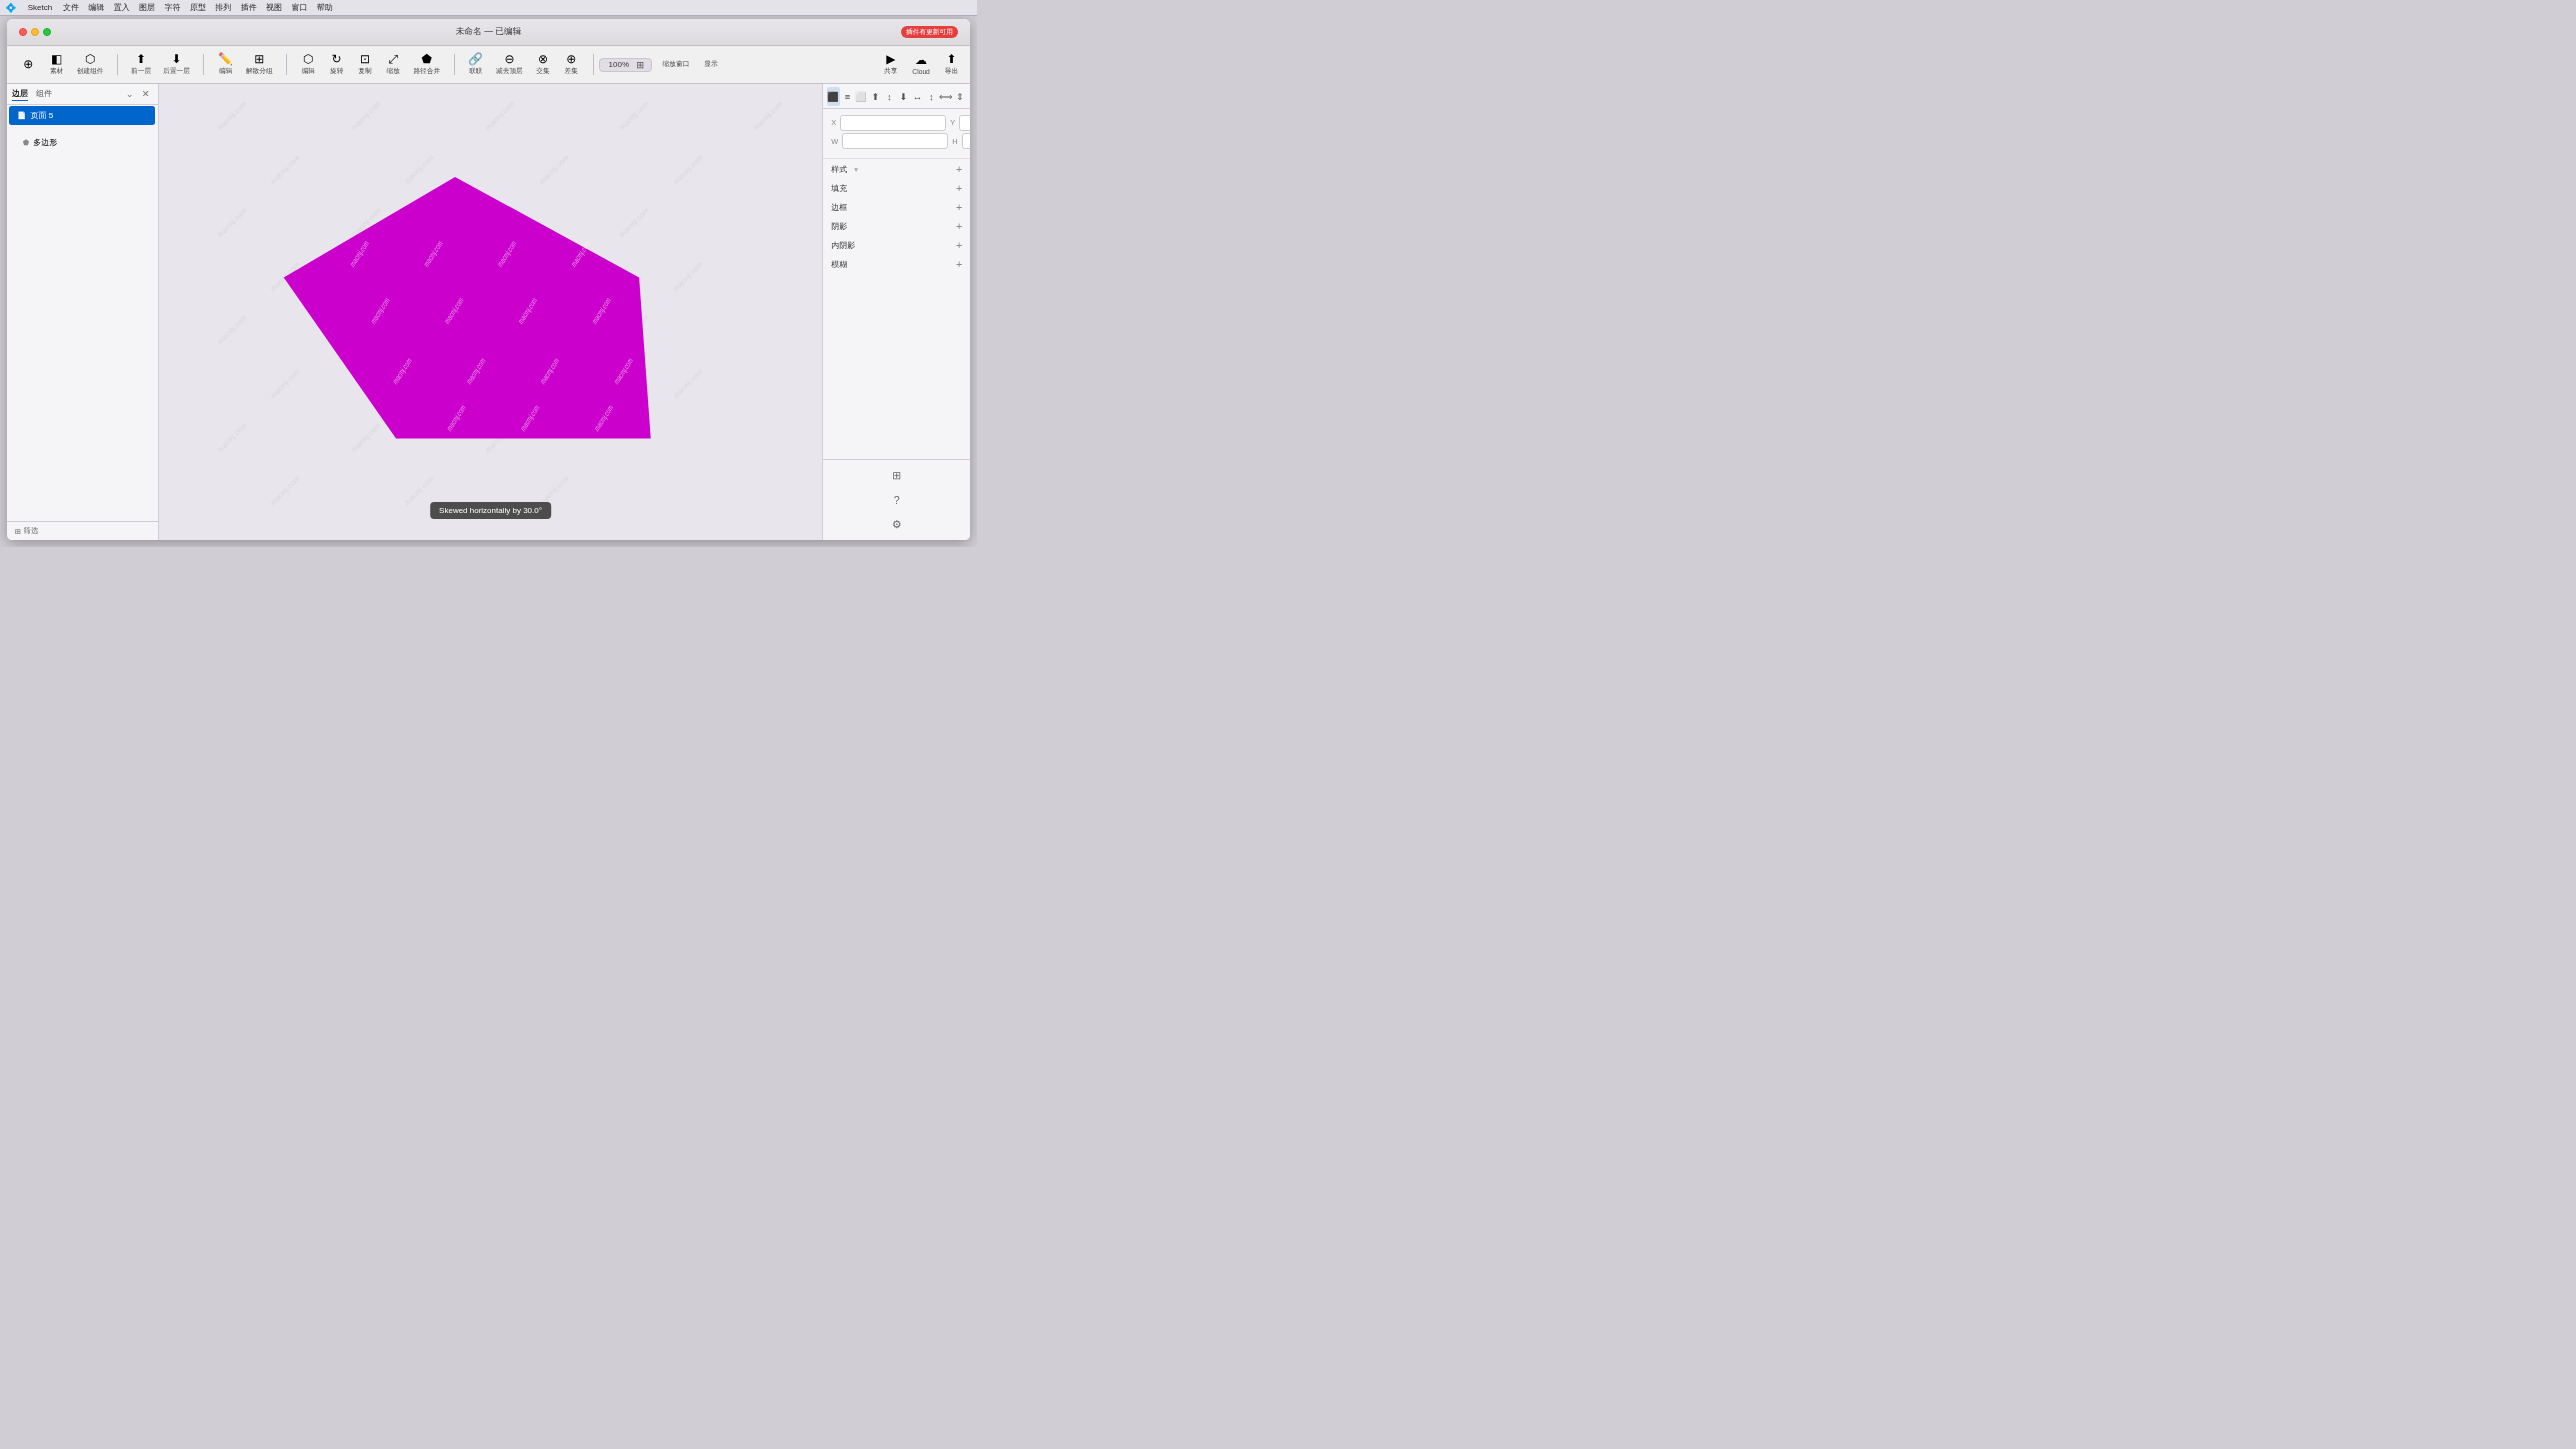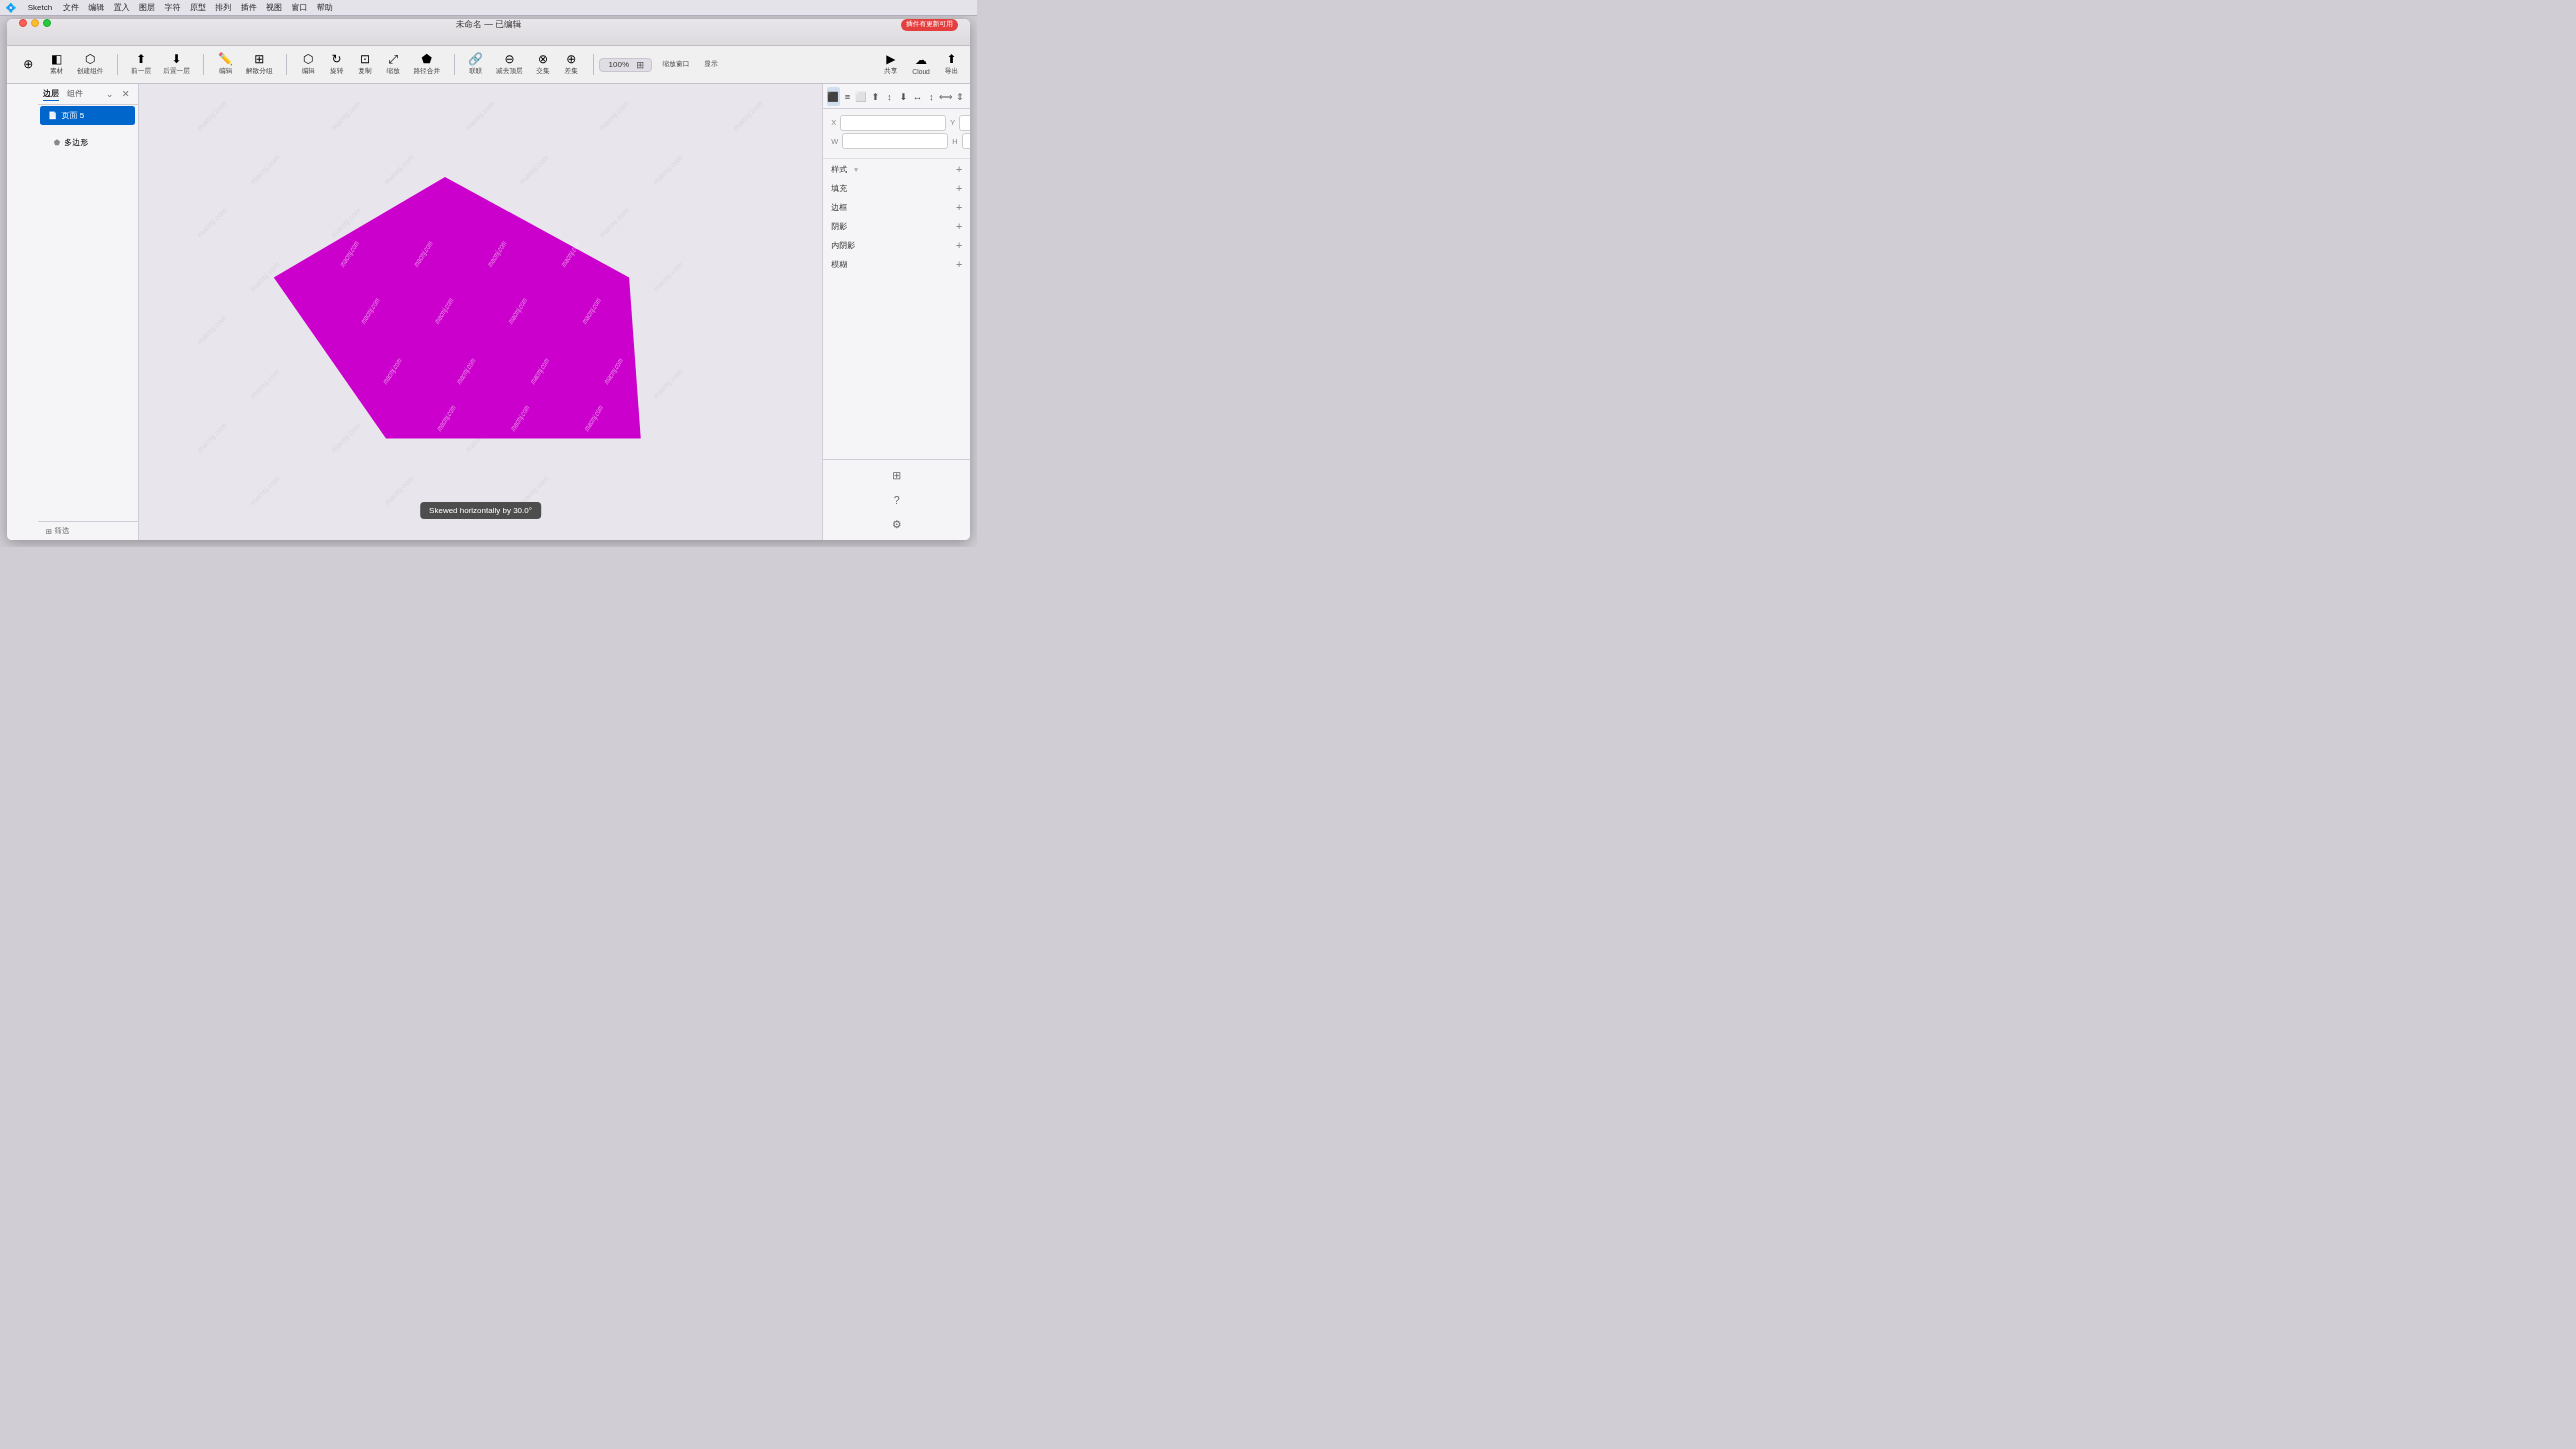--- a/index.html
+++ b/index.html
@@ -56,21 +56,21 @@
       flex-direction: column;
       overflow: hidden;
     }
 
     
     .title-bar {
       height: 27px;
       background: linear-gradient(180deg, #e8e6ea 0%, #dddade 100%);
       border-bottom: 0.7px solid #c0bdc5;
       display: flex;
-      align-items: flex-start;
+      align-items: center;
       padding: 0 12px;
       position: relative;
       border-radius: 5.4px 5.4px 0 0;
     }
     .traffic-lights {
       display: flex;
       gap: 4px;
       align-items: center;
     }
     .traffic-light {
@@ -149,27 +149,26 @@
 
     
     .content-area {
       display: flex;
       flex: 1;
       overflow: hidden;
     }
 
     
     .left-panel {
-      width: 132px;
+      width: 152px;
       background: #f5f4f6;
       border-right: 0.7px solid #d0cdd8;
       display: flex;
       flex-direction: column;
       overflow: hidden;
-      padding-left: 31px;
     }
     .panel-tabs {
       display: flex;
       align-items: center;
       padding: 2.7px 5.4px;
       border-bottom: 0.7px solid #d0cdd8;
       gap: 8px;
     }
     .panel-tab {
       font-size: 8px;

